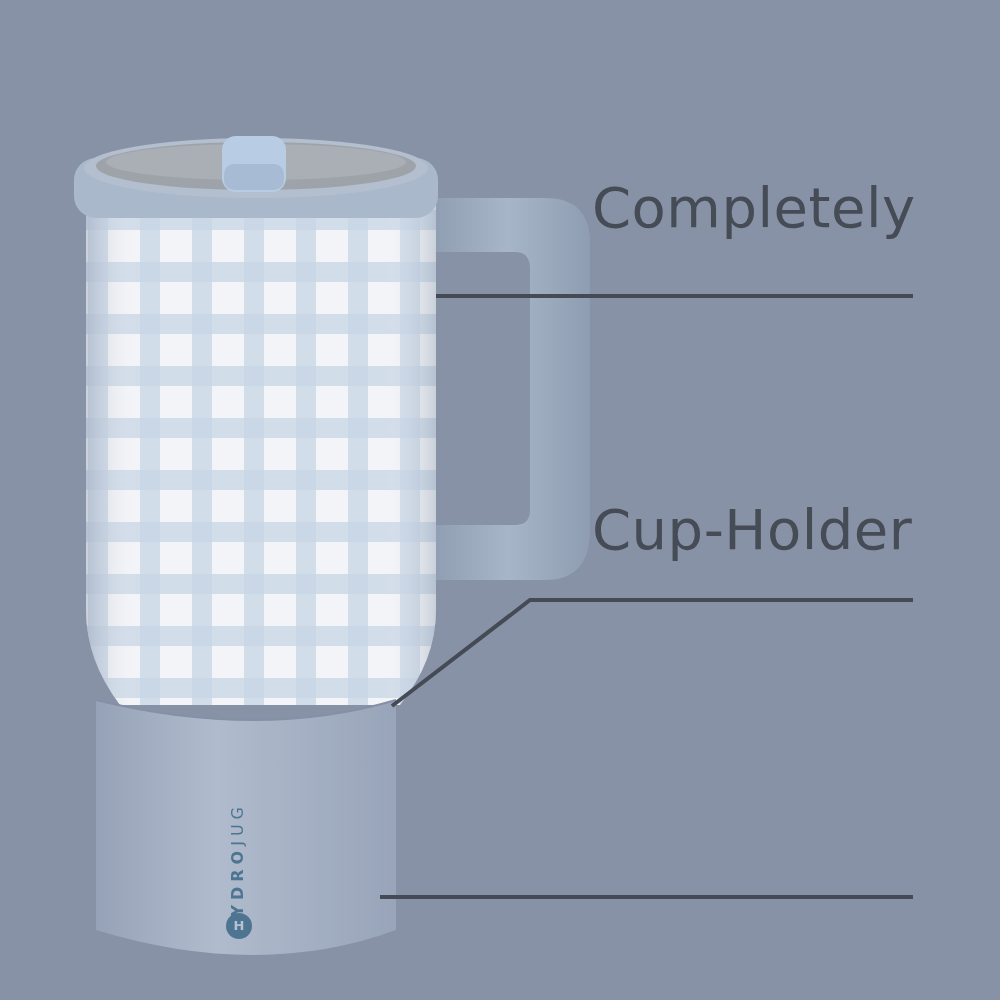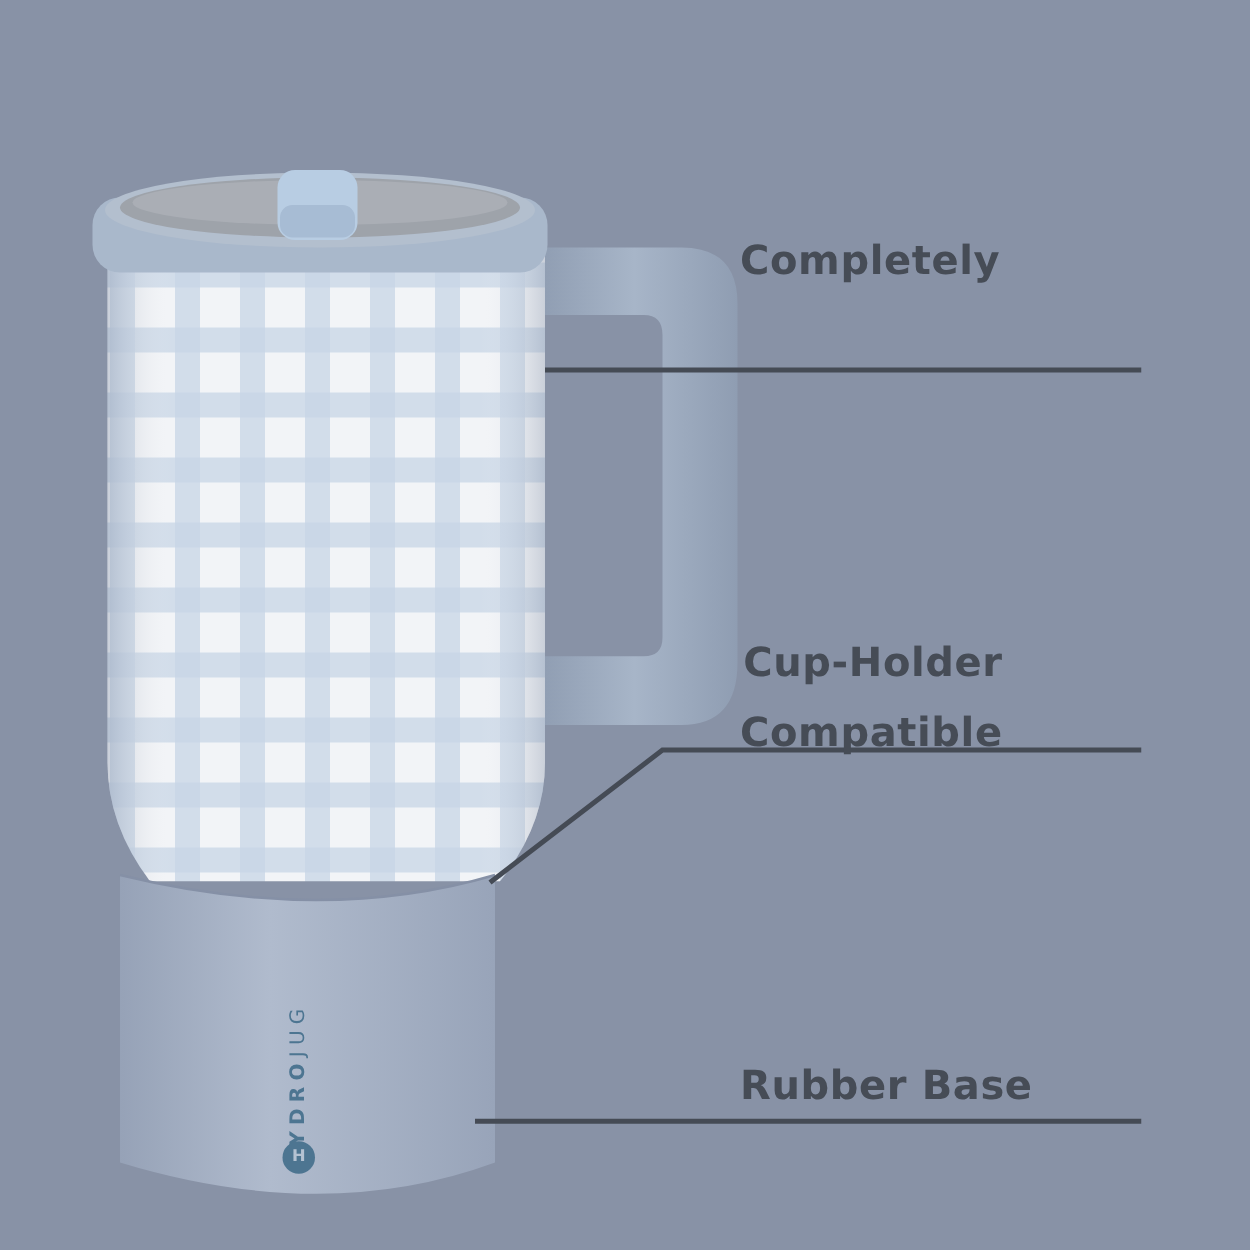--- a/index.html
+++ b/index.html
@@ -1,20 +1,20 @@
 <!DOCTYPE html>
 <html><head>
 <meta charset="utf-8">
 <style>
   html, body { margin:0; padding:0; }
   body { width:1000px; height:1000px; background:#8892a6; position:relative; overflow:hidden;
          font-family:"DejaVu Sans", sans-serif; }
   .stage { position:absolute; left:0; top:0; width:1000px; height:1000px; }
-  .callout { position:absolute; color:#464c56; font-weight:bold; font-size:32px; line-height:56px;
-             letter-spacing:0.5px;text-align:right; }
+  .callout { position:absolute; color:#464c56; font-weight:normal; font-size:56px; line-height:56px;
+             letter-spacing:0.5px; }
   .brand { position:absolute; left:220px; top:765px; width:40px; height:170px; }
   .brand-text { position:absolute; left:8px; top:0; width:22px; height:170px;
                 writing-mode:vertical-rl; transform:rotate(180deg); text-align:left;
                 color:#4d7591; font-size:16px; letter-spacing:5px; font-family:"DejaVu Sans", sans-serif; }
   .brand-text b { font-weight:bold; }
   .brand-logo { position:absolute; left:6px; top:148px; width:26px; height:26px; border-radius:50%;
                 background:#4d7591; color:#b4c2d2; font-size:13px; font-weight:bold; text-align:center;
                 line-height:26px; }
 </style>
 </head>
@@ -78,19 +78,15 @@
     <div class="brand-text"><b>HYDRO</b><span>JUG</span></div>
     <div class="brand-logo">H</div>
   </div>
 
   <div class="callout" style="left:592px;top:180px">
     <div>Completely</div>
   </div>
 
   <div class="callout" style="left:592px;top:502px">
     <div>Cup-Holder</div>
-    <div>Compatible</div>
   </div>
 
-  <div class="callout" style="left:592px;top:840px">
-    <div>Rubber Base</div>
-  </div>
 </div>
 
 </body></html>

